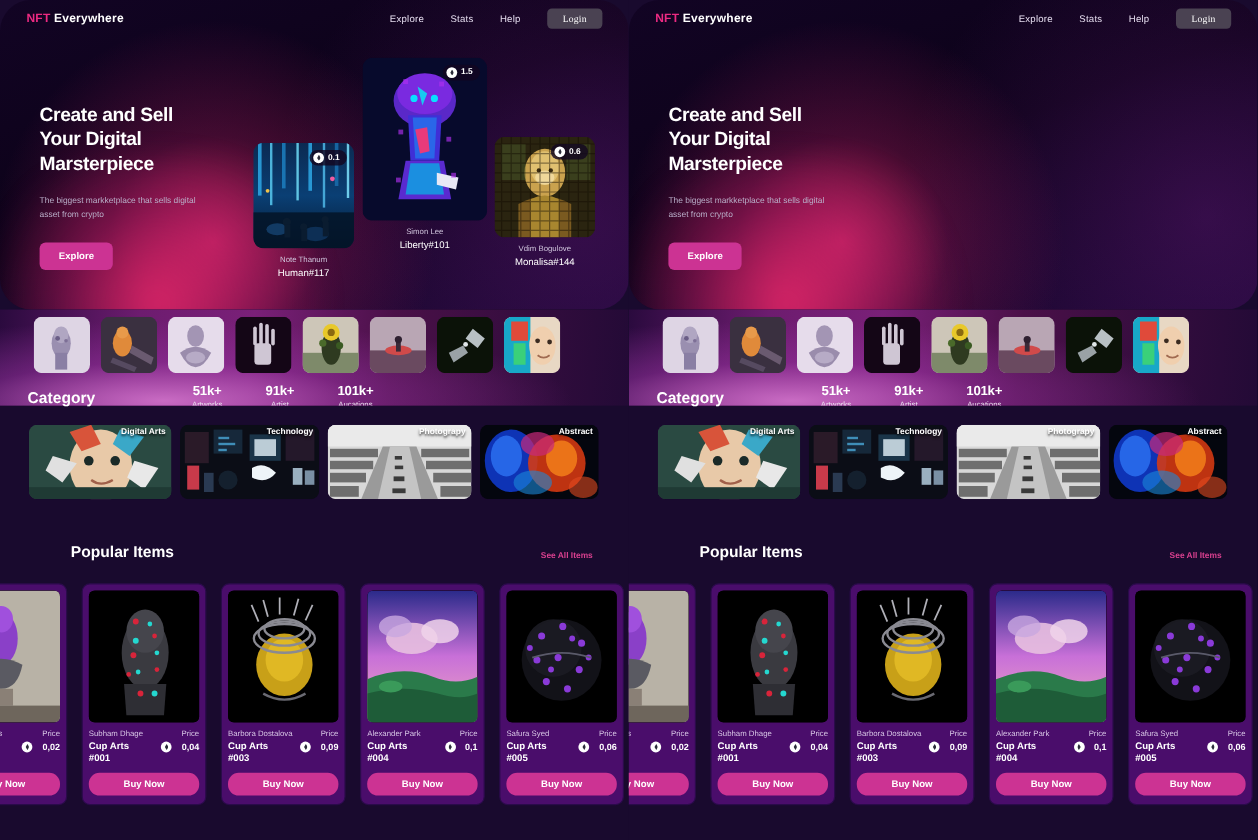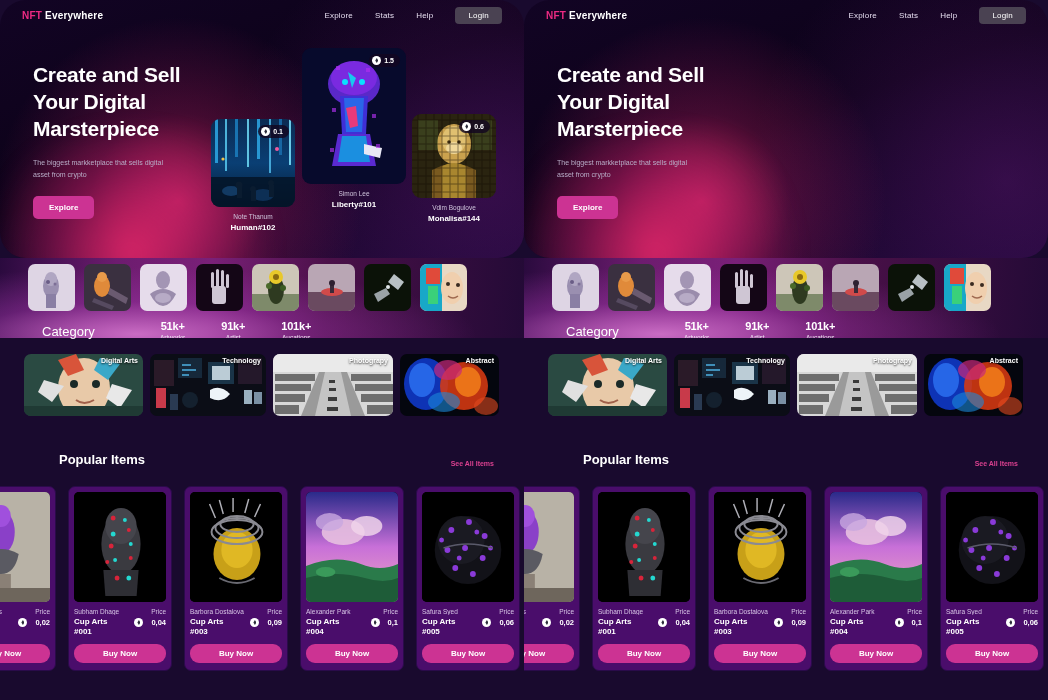--- a/index.html
+++ b/index.html
@@ -27,26 +27,26 @@
   }
 
   
   .nav { position:absolute; top:0; left:0; right:0; height:30px; display:flex; align-items:center; padding:0 22px; z-index:12; }
   .brand { font-size:10px; font-weight:bold; color:#fff; letter-spacing:.2px; }
   .brand .nft { color:#ec2a82; }
   .nav-links { margin-left:auto; display:flex; align-items:center; gap:22px; }
   .nav-link { font-size:8px; color:#e4dcee; letter-spacing:.2px; }
   .login-btn {
     font-size:8px; color:#ffffff; background:#4a4252; border:none;
-    padding:4px 13px; border-radius:4px; letter-spacing:.2px;
+    padding:4px 13px; border-radius:4px; letter-spacing:.2px;font-family:Liberation Serif, serif;
   }
 
   
   .hero-copy { position:absolute; left:33px; top:62px; width:200px; z-index:10; }
-  .hero-title { font-size:21px; line-height:1.28; font-weight:bold; color:#ffffff; letter-spacing:-.3px; }
+  .hero-title { font-size:16px; line-height:1.28; font-weight:bold; color:#ffffff; letter-spacing:-.3px;margin-top:25px; }
   .hero-sub { margin-top:14px; font-size:7px; line-height:1.7; color:#b9aec8; width:150px; }
   .explore-btn {
     margin-top:16px; display:inline-block; background:#cc3393; color:#fff;
     font-size:8px; font-weight:bold; padding:7px 16px; border-radius:5px; border:none;
   }
 
   
   .hero-cards { position:absolute; left:205px; top:44px; width:300px; height:200px; z-index:9; }
   .hcard { position:absolute; }
   .hcard .thumb { border-radius:9px; overflow:hidden; position:relative; }
@@ -56,21 +56,21 @@
     background:rgba(18,6,32,0.82); border-radius:9px; padding:2px 6px 2px 3px;
   }
   .badge .eth {
     width:9px; height:9px; border-radius:50%; background:#fff;
     display:flex; align-items:center; justify-content:center;
   }
   .badge .eth i { display:block; width:3px; height:5px; background:#2b2b3a;
     clip-path:polygon(50% 0,100% 52%,50% 100%,0 52%); }
   .badge .val { font-size:7px; color:#fff; font-weight:bold; }
   .hcard .who { margin-top:6px; font-size:6.5px; color:#cfc4dc; text-align:center; }
-  .hcard .what { margin-top:3px; font-size:8px; font-weight:bold; color:#fff; text-align:center; }
+  .hcard .what { margin-top:3px; font-size:8px; font-weight:normal; color:#fff; text-align:center; }
 
   .hcard.left  { left:6px;  top:75px; width:84px; }
   .hcard.left .thumb { height:88px; }
   .hcard.mid   { left:97px; top:4px;  width:104px; }
   .hcard.mid .thumb { height:136px; }
   .hcard.right { left:207px; top:70px; width:84px; }
   .hcard.right .thumb { height:84px; }
 
   
   .strip {
@@ -81,21 +81,21 @@
     overflow:hidden;
   }
   .strip-row { position:absolute; top:6px; left:28px; display:flex; gap:9px; }
   .sthumb { width:47px; height:47px; border-radius:7px; overflow:hidden; }
   .sthumb .art { width:100%; height:100%; display:block; }
   .stats { position:absolute; left:160px; top:62px; display:flex; gap:36px; }
   .stat { text-align:center; }
   .stat .num { font-size:11px; font-weight:bold; color:#ffffff; letter-spacing:-.2px; }
   .stat .lbl { margin-top:2px; font-size:6.5px; color:#ecdff0; }
   .cat-wrap { position:relative; margin-top:-14px; z-index:5; }
-  .cat-title { font-size:13px; font-weight:normal; color:#fff; padding-left:42px; }
+  .cat-title { font-size:13px; font-weight:bold; color:#fff; padding-left:23px; }
   .cat-row { display:flex; gap:7px; margin-top:15px; padding:0 24px; }
   .cat-card { position:relative; border-radius:7px; overflow:hidden; height:62px; }
   .cat-card .art { width:100%; height:100%; display:block; }
   .cat-card .clabel {
     position:absolute; top:3px; right:5px; font-size:7px; font-weight:bold; color:#fff;
     text-align:right; width:52px; line-height:1.25; text-shadow:0 1px 2px rgba(0,0,0,.8);
   }
   .cat-card.c1 { width:119px; }
   .cat-card.c2 { width:116px; }
   .cat-card.c3 { width:120px; }
@@ -200,21 +200,21 @@
                 <circle cx="12" cy="40" r="1.6" fill="#f0c24a"></circle>
             </svg>
             <div class="badge">
               <span class="eth">
                   <i></i>
                 </span>
               <span class="val">0.1</span>
             </div>
           </div>
           <div class="who">Note Thanum</div>
-          <div class="what">Human#102</div>
+          <div class="what">Human#117</div>
         </div>
 
         <div class="hcard mid">
           <div class="thumb">
             <svg class="art" viewBox="0 0 104 136" preserveAspectRatio="none">
               <rect width="104" height="136" fill="#070a2c"></rect>
               <g>
                 <ellipse cx="52" cy="36" rx="26" ry="22" fill="#5a28c8"></ellipse>
                 <ellipse cx="52" cy="30" rx="23" ry="17" fill="#7a2ae0"></ellipse>
                 <path d="M38 48 L40 86 L64 86 L66 48 Z" fill="#3f2fd6"></path>

